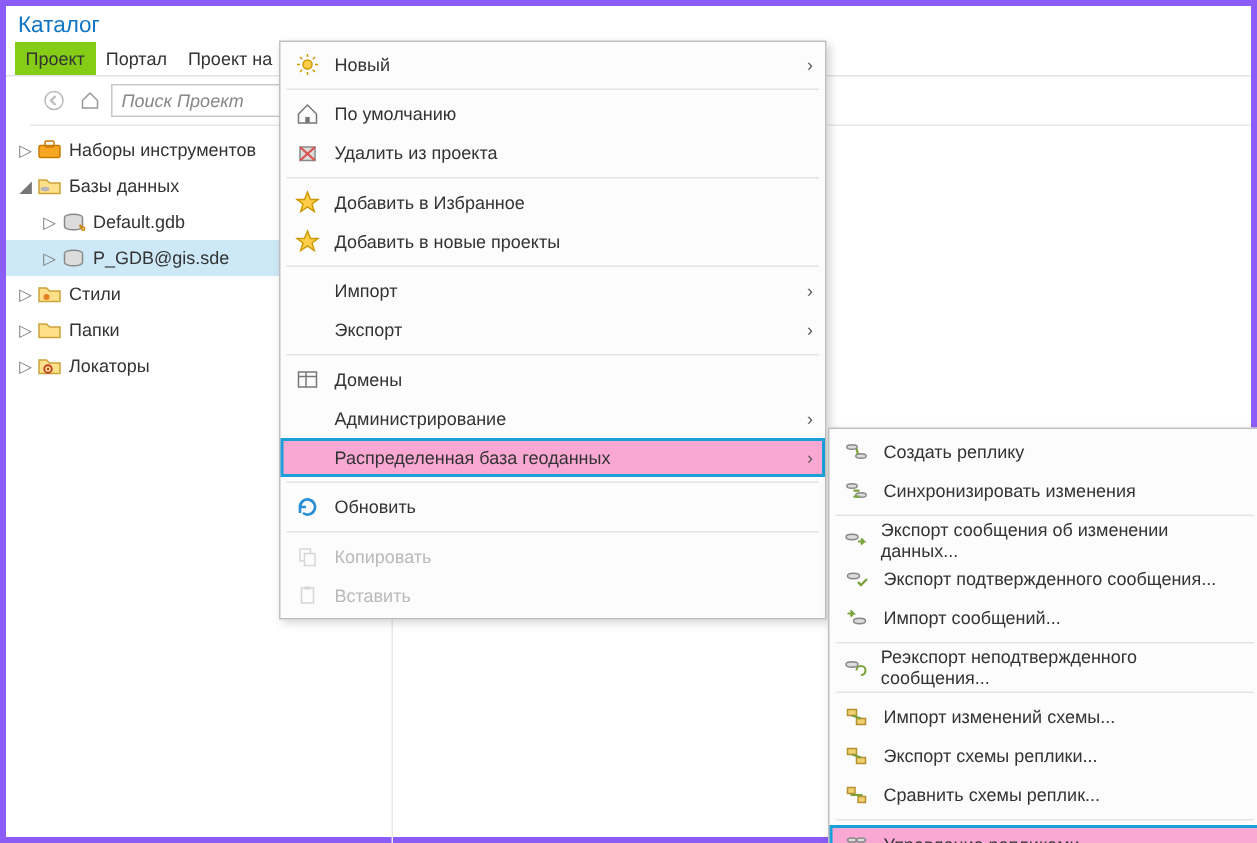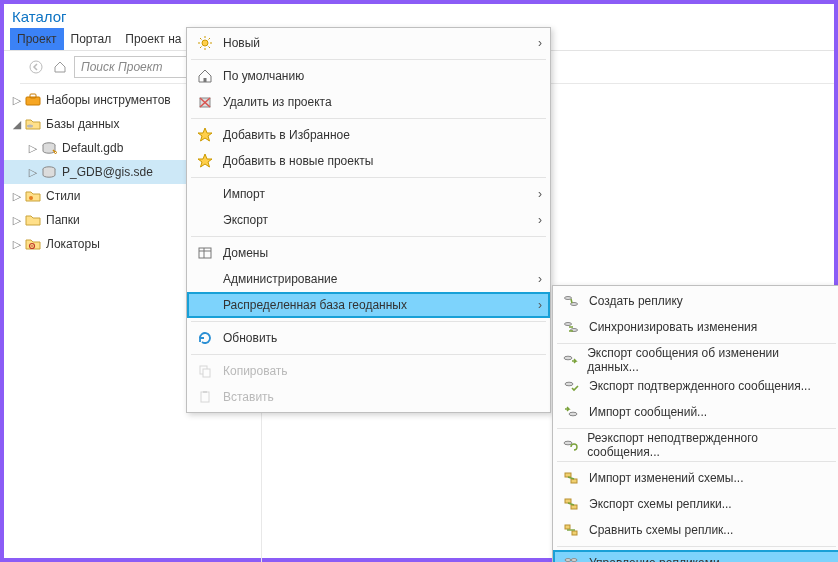--- a/index.html
+++ b/index.html
@@ -5,21 +5,21 @@
   * { box-sizing: border-box; margin: 0; padding: 0; }
   html, body { width: 838px; height: 562px; font-family: "Segoe UI", Tahoma, sans-serif; font-size: 12px; color: #333; background: #fff; overflow: hidden; }
   .wrap { width: 838px; height: 562px; border: 4px solid #8b5cf6; position: relative; background: #fff; }
 
   
   .title { padding: 4px 8px 3px; font-size: 15px; color: #0e74c4; }
 
   
   .menubar { display: flex; align-items: center; padding: 0 6px; border-bottom: 1px solid #e3e3e3; }
   .menubar .mitem { padding: 4px 7px; cursor: default; }
-  .menubar .mitem.active { background: #3b82f6; }
+  .menubar .mitem.active { background: #84cc16; }
 
   
   .toolbar { display: flex; align-items: center; gap: 4px; padding: 5px 6px; border-bottom: 1px solid #e8e8e8; margin-left: 16px; }
   .toolbtn { width: 20px; height: 20px; display: flex; align-items: center; justify-content: center; color: #888; border: 1px solid transparent; }
   .search { flex: 0 0 130px; height: 22px; border: 1px solid #c8c8c8; background: #fff; display: flex; align-items: center; padding: 0 6px; color: #888; font-style: italic; }
 
   
   .split { display: flex; height: calc(100% - 64px); }
   .tree { width: 258px; border-right: 1px solid #e8e8e8; padding-top: 4px; }
 
@@ -30,21 +30,21 @@
   .tindent2 { padding-left: 22px; }
   .ticon { width: 18px; height: 18px; display: flex; align-items: center; justify-content: center; margin-right: 4px; }
   .tselected { background: #cde8f7; }
 
   
   .menu { position: absolute; background: #fcfcfc; border: 1px solid #bfbfbf; box-shadow: 2px 2px 6px rgba(0,0,0,0.18); padding: 2px 0; }
   .menu .mrow { display: flex; align-items: center; height: 26px; padding: 0 28px 0 8px; position: relative; }
   .menu .micon { width: 20px; height: 20px; display: flex; align-items: center; justify-content: center; margin-right: 8px; }
   .menu .arrow { position: absolute; right: 8px; top: 0; bottom: 0; display: flex; align-items: center; color: #555; }
   .menu .sep { height: 1px; background: #e3e3e3; margin: 3px 4px; }
-  .menu .highlight { outline: 2px solid #18a0d7; outline-offset: -2px; background: #7dd3fc; }
+  .menu .highlight { outline: 2px solid #18a0d7; outline-offset: -2px; background: #f9a8d4; }
   .menu .disabled { color: #b9b9b9; }
   .menu .disabled .micon svg { opacity: .45; }
 
   #menu1 { left: 182px; top: 23px; width: 365px; }
   #menu2 { left: 548px; top: 281px; width: 289px; }
 
   
   svg { display: block; }
 </style>
 </head>

